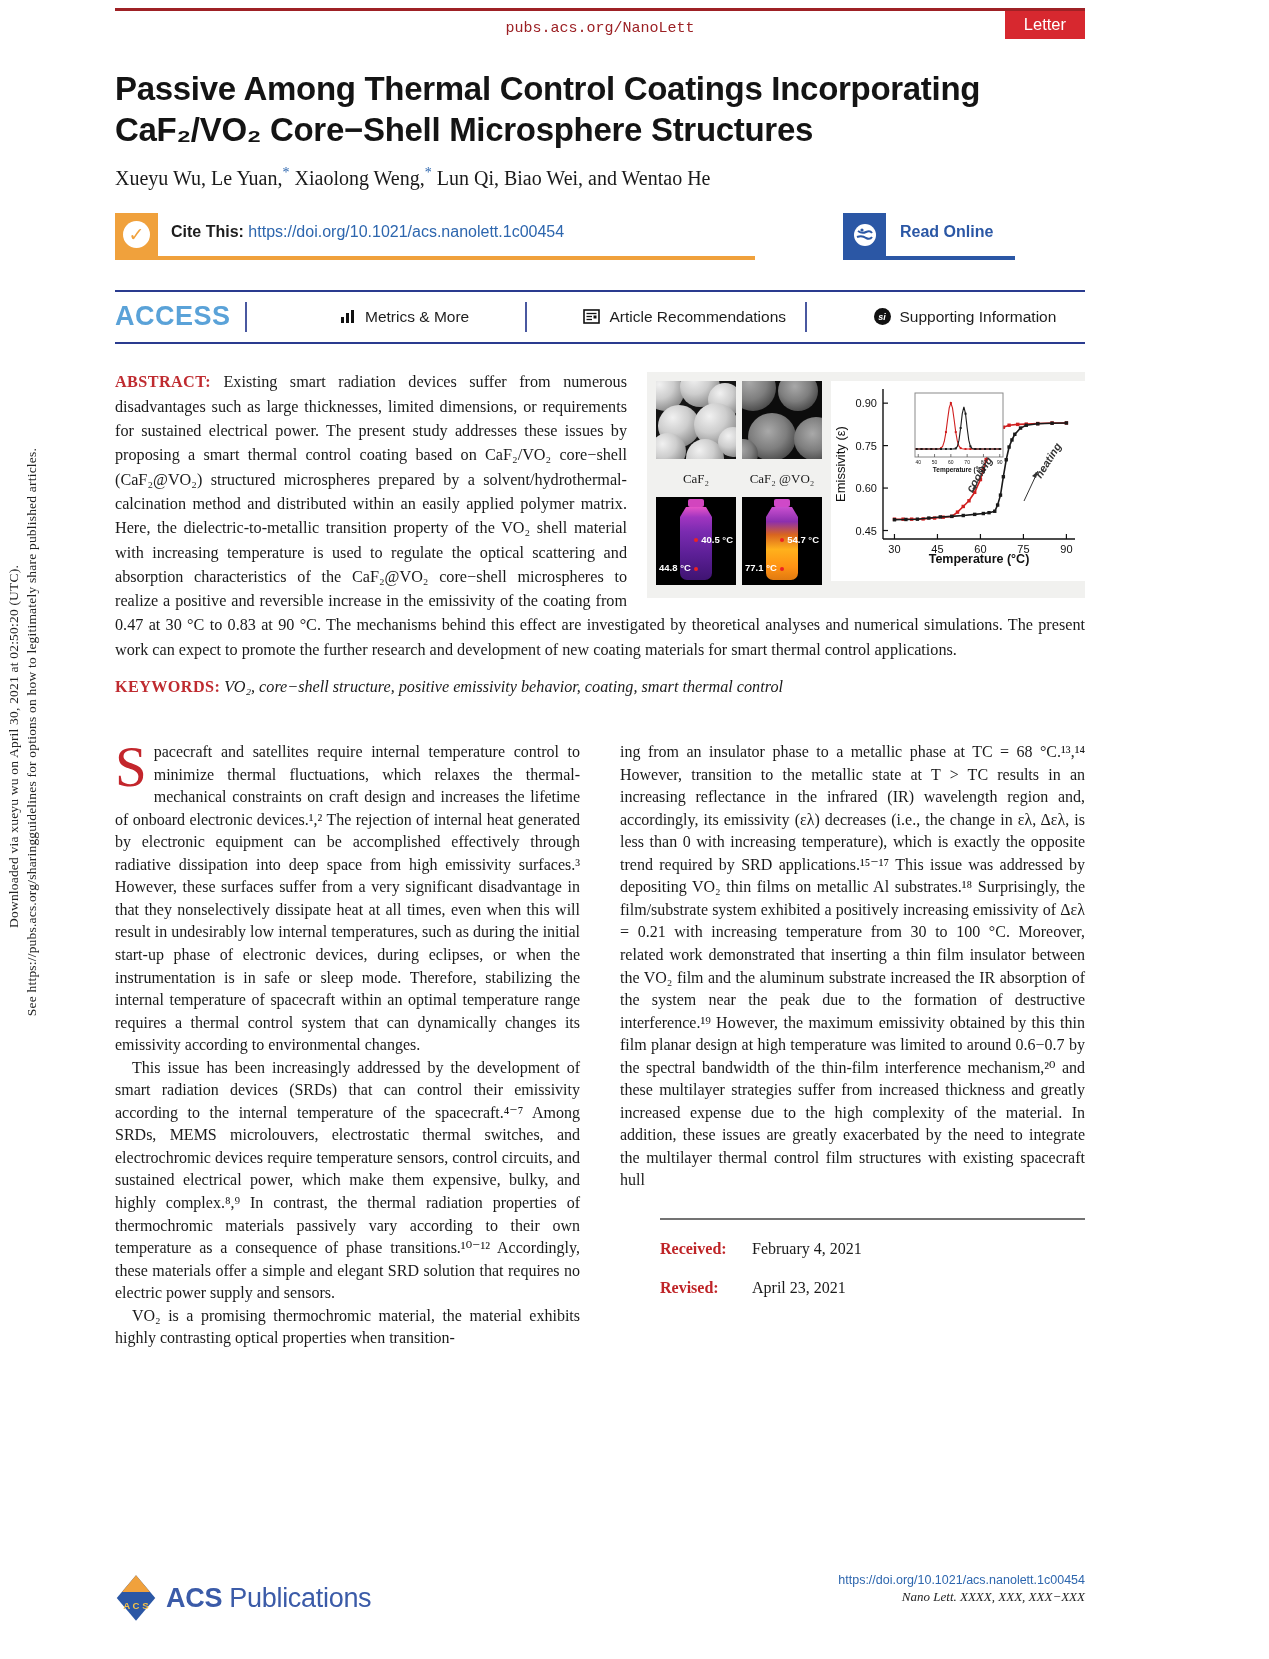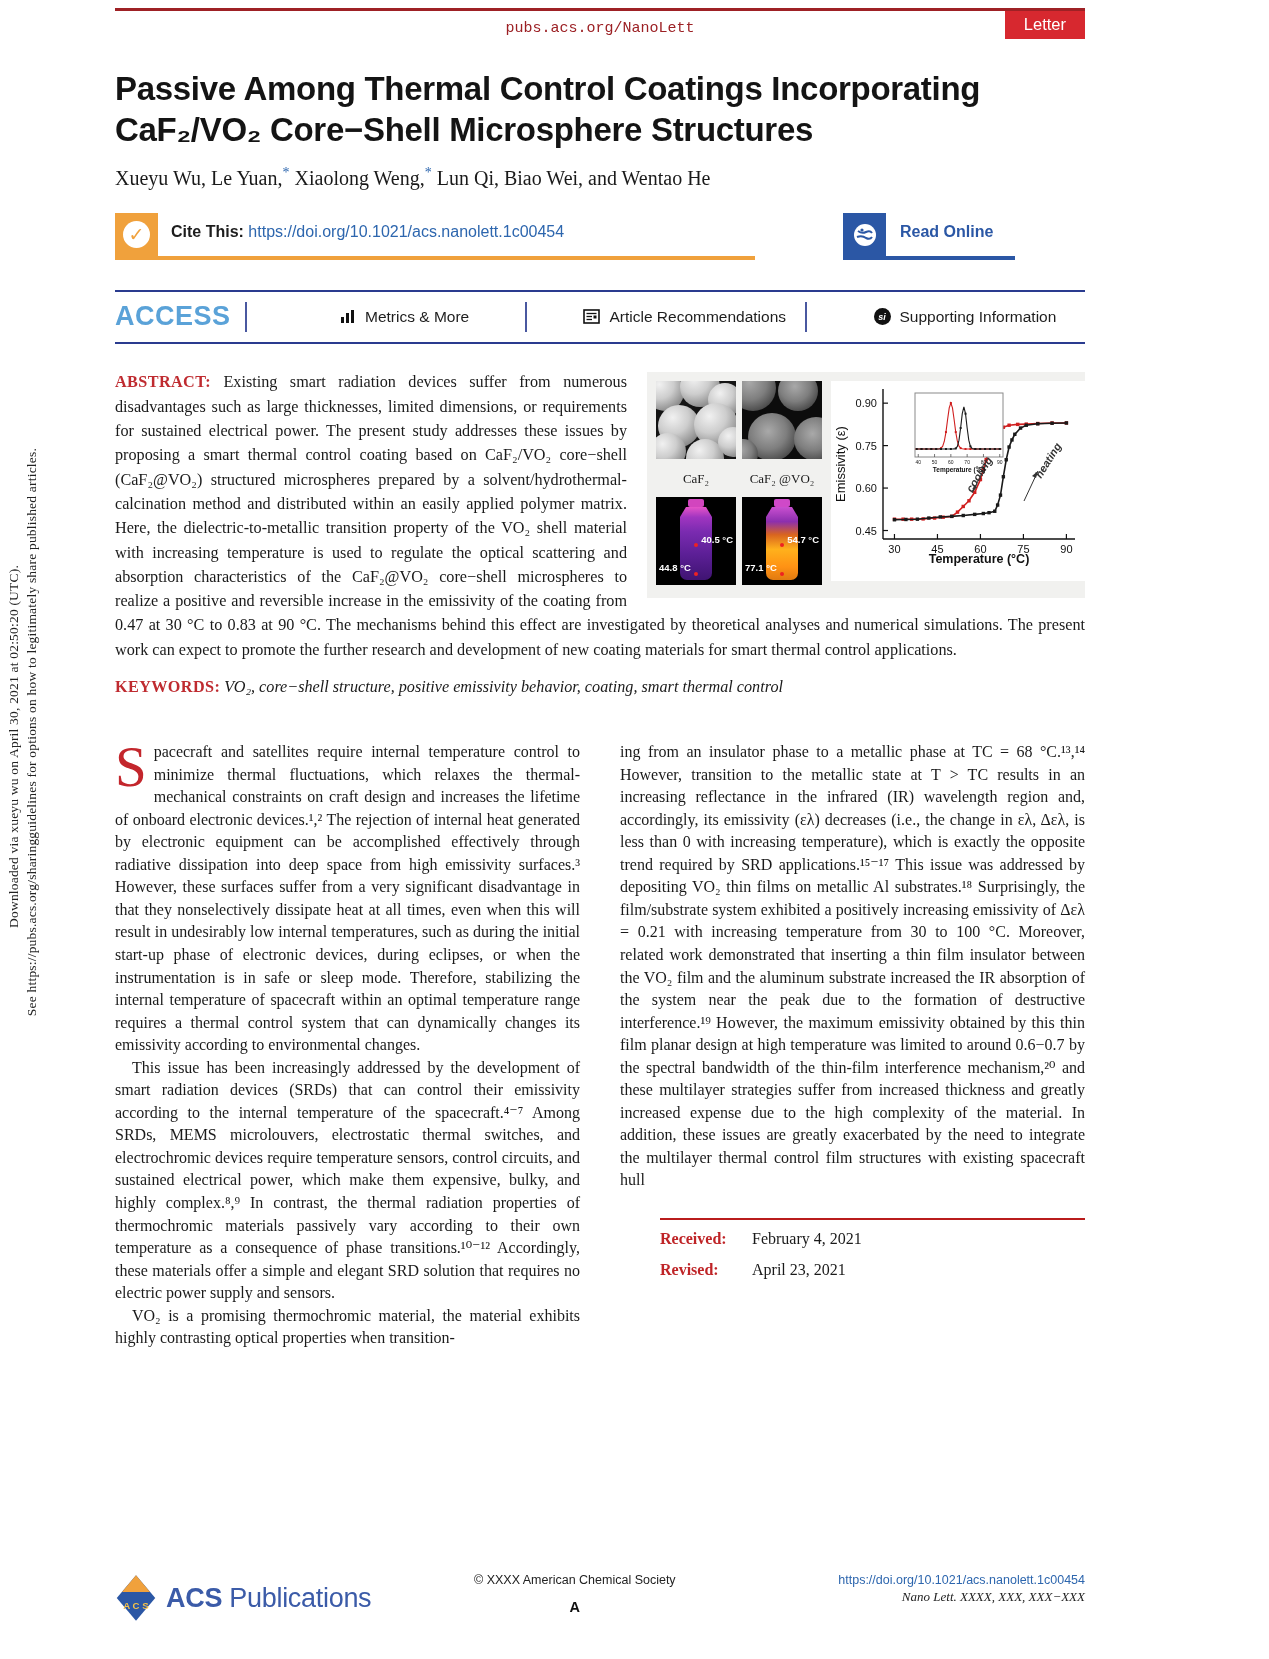--- a/index.html
+++ b/index.html
@@ -69,40 +69,40 @@
   .figure { float:right; width:438px; margin:2px 0 6px 20px; background:#f1f1ef; padding:9px; display:flex; gap:9px; }
   .fig-left { width:166px; display:grid; grid-template-columns:80px 80px; gap:6px; }
   .sem { width:80px; height:78px; position:relative; overflow:hidden; background:#141414; }
   .sem i { position:absolute; border-radius:50%; display:block; }
   .sem1 i { background:radial-gradient(circle at 35% 30%, #f1f1f1 0%, #cdcdcd 40%, #8d8d8d 75%, #606060 100%); }
   .sem2 { background:#0c0c0c; }
   .sem2 i { background:radial-gradient(circle at 42% 38%, #a9a9a9 0%, #7e7e7e 45%, #3b3b3b 85%); }
   .sem-label { height:17px; font-size:13px; text-align:center; color:#1a1a1a; line-height:17px; }
   .thermal { width:80px; height:88px; background:#000; position:relative; overflow:hidden; }
   .thermal svg { position:absolute; left:0; top:0; }
-  .t-read { position:absolute; display:flex; align-items:flex-end; gap:3px; color:#fff;
+  .t-read { position:absolute; display:flex; align-items:center; gap:3px; color:#fff;
             font-family:"Liberation Sans","DejaVu Sans",sans-serif; font-size:9.5px; font-weight:700; white-space:nowrap; }
   .t-dot { width:4px; height:4px; border-radius:50%; background:#e22; display:inline-block; }
   .t-top { top:36px; right:3px; }
   .t-bot { bottom:9px; left:3px; }
   .fig-chart { width:254px; }
 
   
   .keywords { clear:none; margin-top:16px; font-size:16.2px; font-style:italic; }
   .kw-label { color:#bf2b30; font-weight:700; font-style:normal; letter-spacing:.4px; }
 
   
   .columns { margin-top:44px; display:flex; gap:40px; }
   .col { width:465px; font-size:16px; line-height:1.41; text-align:justify; }
   .col p + p { margin-top:0; }
   .indent { text-indent:17px; }
   .dropcap { float:left; font-size:57px; line-height:.8; color:#c3262c; padding:3px 7px 0 0; }
 
-  .dates { margin:26px 0 0 40px; border-top:2px solid #b91c1c; padding-top:8px;
-           display:grid; grid-template-columns:92px 1fr; row-gap:8px; font-size:16px; }
+  .dates { margin:26px 0 0 40px; border-top:2px solid #737373; padding-top:18px;
+           display:grid; grid-template-columns:92px 1fr; row-gap:16px; font-size:16px; }
   .date-label { color:#bf2427; font-weight:700; }
 
   
   .footer { position:absolute; left:115px; bottom:36px; width:970px; display:flex;
             justify-content:space-between; align-items:flex-start;
             font-family:"Liberation Sans","DejaVu Sans",sans-serif; }
   .brand { display:flex; align-items:center; gap:9px; }
   .brand-name { font-size:27px; color:#3b5ba8; letter-spacing:-.3px; }
   .brand-name b { font-weight:700; }
   .foot-center { display:flex; flex-direction:column; align-items:center; transform:translateX(-30px); }
@@ -419,23 +419,19 @@
 
   <div class="footer">
     <div class="brand">
       <svg width="42" height="50" viewBox="0 0 48 56">
         <polygon points="24,2 46,28 24,54 2,28" fill="#2b57a5"></polygon>
         <polygon points="24,2 40,21 8,21" fill="#f0a13c"></polygon>
         <text x="24" y="40" text-anchor="middle" font-size="11" font-weight="bold" fill="#f5c24a">A C S</text>
       </svg>
       <span class="brand-name"><b>ACS</b><span> Publications</span></span>
     </div>
-    <div class="foot-center">
-      <span class="copyright">© XXXX American Chemical Society</span>
-      <span class="page-letter">A</span>
-    </div>
     <div class="foot-right">
       <a href="#" class="doi-link">https://doi.org/10.1021/acs.nanolett.1c00454</a>
       <span class="journal-cite">Nano Lett. XXXX, XXX, XXX−XXX</span>
     </div>
   </div>
 
 </div>
 
 </body></html>

